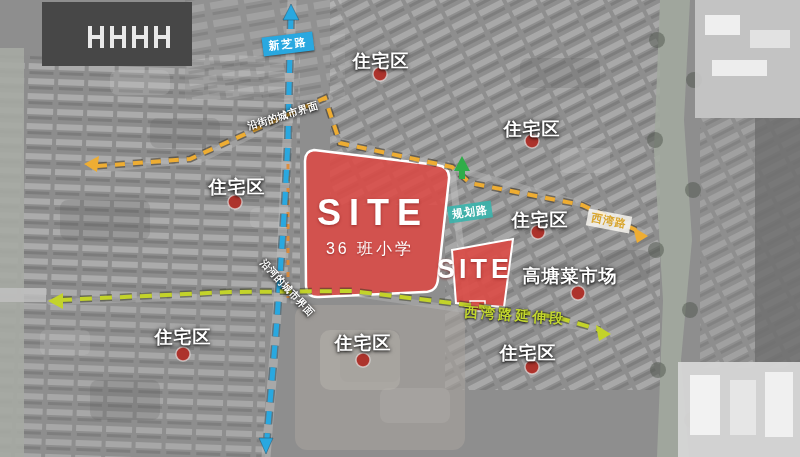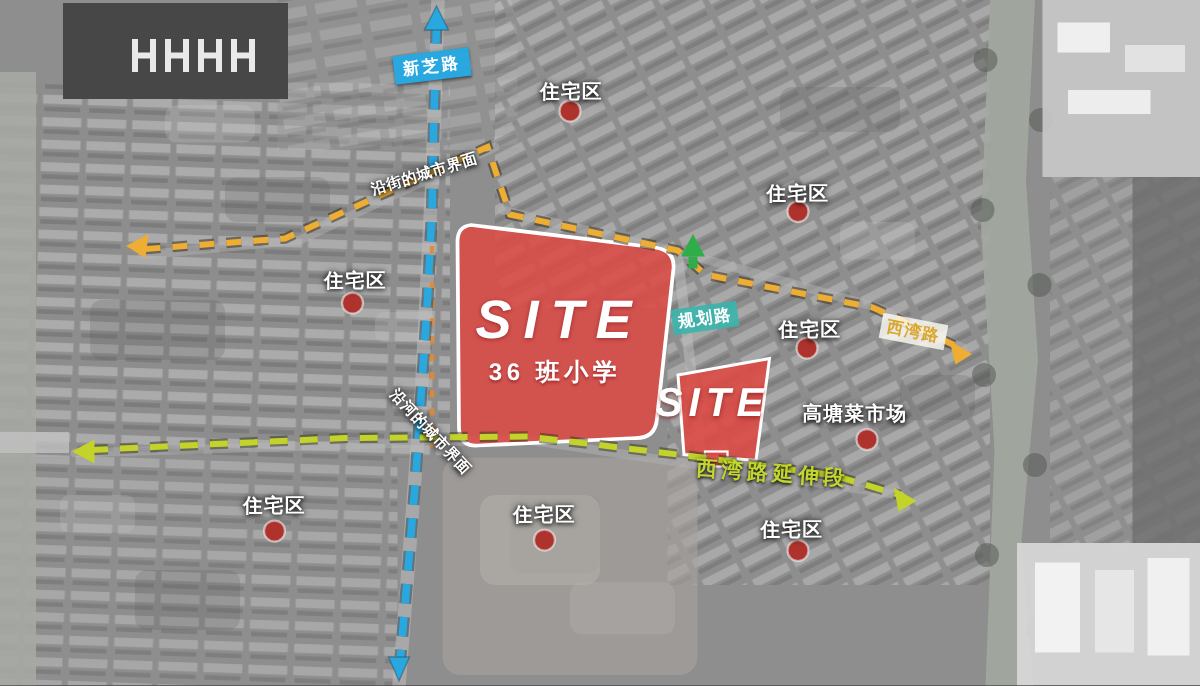--- a/index.html
+++ b/index.html
@@ -4,21 +4,21 @@
 <style>
   html,body{margin:0;padding:0;background:#222;}
   #stage{
     position:relative;width:800px;height:457px;overflow:hidden;
     font-family:"Liberation Sans","DejaVu Sans",sans-serif;
     background:#8e8e8e;
   }
   #stage svg{position:absolute;left:0;top:0;}
   .lbl{
     position:absolute;transform:translate(-50%,-50%);
-    color:#ffffff;font-weight:bold;font-size:13px;letter-spacing:1px;
+    color:#ffffff;font-weight:bold;font-size:18px;letter-spacing:1px;
     text-shadow:0 1px 3px rgba(0,0,0,.95),0 0 5px rgba(0,0,0,.6);
     white-space:nowrap;z-index:6;
   }
   .lbl-rot{font-size:10px;letter-spacing:0.5px;}
   .pill{
     position:absolute;transform:translate(-50%,-50%) rotate(-7deg);
     background:#29a8e0;color:#fff;font-weight:bold;font-size:11px;
     padding:2px 6px;letter-spacing:2px;white-space:nowrap;z-index:6;
     box-shadow:0 1px 2px rgba(0,0,0,.5);
   }
@@ -34,26 +34,26 @@
   }
   .green-road-lbl{
     position:absolute;transform:translate(-50%,-50%) rotate(4deg);
     color:#c2d62f;font-weight:bold;font-size:14px;letter-spacing:3px;
     text-shadow:0 1px 2px rgba(0,0,0,.85),0 0 4px rgba(0,0,0,.5);
     white-space:nowrap;z-index:6;
   }
   .site-title{
     position:absolute;transform:translate(-50%,-50%);
     color:#fff;font-weight:bold;font-size:36px;letter-spacing:8px;
-    text-shadow:0 1px 3px rgba(120,20,20,.6);white-space:nowrap;z-index:6;font-style:italic;
+    text-shadow:0 1px 3px rgba(120,20,20,.6);white-space:nowrap;z-index:6;
   }
   .site-title-sm{font-size:27px;letter-spacing:4px;}
   .site-sub{
     position:absolute;transform:translate(-50%,-50%);
-    color:#fff;font-weight:bold;font-size:16px;letter-spacing:3px;
+    color:#fff;font-weight:normal;font-size:16px;letter-spacing:3px;
     white-space:nowrap;z-index:6;text-shadow:0 1px 2px rgba(120,20,20,.6);
   }
 </style>
 </head>
 <body>
 
 <div id="stage">
 
   <svg width="800" height="457" viewBox="0 0 800 457">
     <defs>

